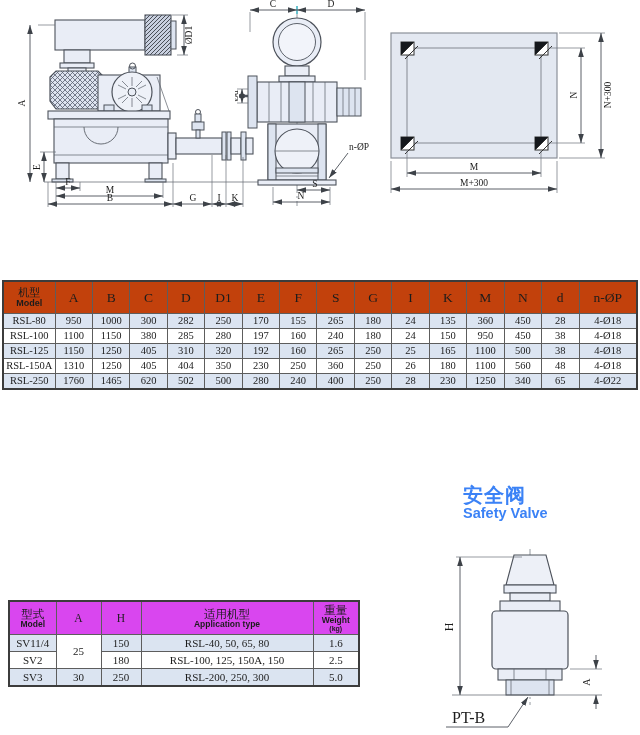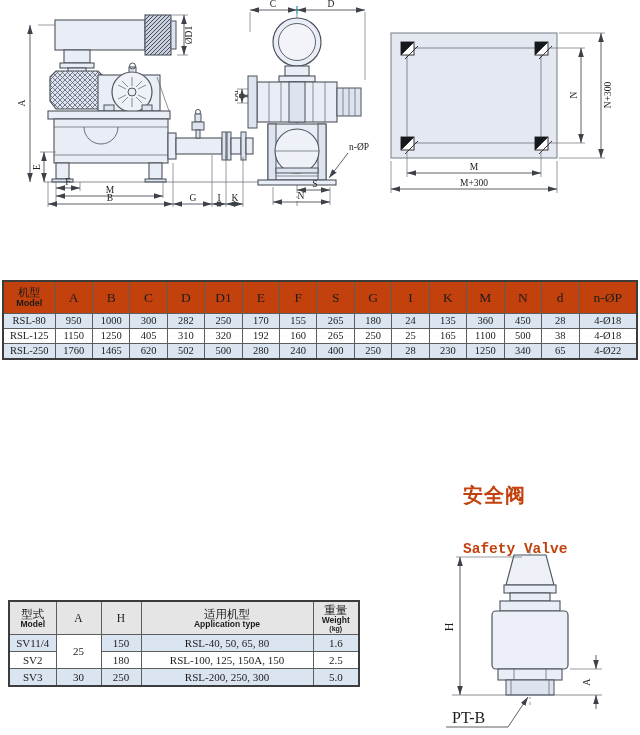--- a/index.html
+++ b/index.html
@@ -22,30 +22,30 @@
   .dim-table thead th{height:31px;font-size:13.5px;font-weight:normal;background:#c2410c;}
   .dim-table thead th.model-h{font-size:11px;line-height:1.05;}
   .dim-table thead th.model-h .en{font-family:"Liberation Sans",sans-serif;font-size:9px;font-weight:bold;display:block;}
   .dim-table tbody td{height:14px;font-size:10.5px;line-height:1;}
   .dim-table tbody tr:nth-child(odd){background:#dbe4f1;}
   .dim-table tbody tr:nth-child(even){background:#ffffff;}
 
   
   .valve-table{position:absolute;left:8px;top:600px;width:350px;border-collapse:collapse;table-layout:fixed;border:2px solid #3c3c3c;}
   .valve-table th,.valve-table td{border:1px solid #5d5d5d;text-align:center;vertical-align:middle;padding:0;}
-  .valve-table thead th{height:32px;font-size:11.5px;font-weight:normal;line-height:1.05;background:#e5e5e5;text-align:center;}
+  .valve-table thead th{height:32px;font-size:11.5px;font-weight:normal;line-height:1.05;background:#d946ef;text-align:center;}
   .valve-table thead th .en{font-family:"Liberation Sans",sans-serif;font-size:8.5px;font-weight:bold;display:block;}
   .valve-table thead th .unit{font-family:"Liberation Sans",sans-serif;font-size:7px;font-weight:bold;display:block;}
   .valve-table tbody td{height:16px;font-size:11px;line-height:1;}
   .valve-table tbody tr:nth-child(odd){background:#dbe4f1;}
   .valve-table tbody tr:nth-child(even){background:#ffffff;}
 
   .sv-title{position:absolute;left:463px;top:484px;line-height:1.1;}
   .sv-title .zh{font-size:20px;font-weight:bold;letter-spacing:1px;}
-  .sv-title .en{font-family:Liberation Mono, monospace;font-size:14.5px;font-weight:bold;margin-top:36px;}
+  .sv-title .en{font-family:Liberation Sans, sans-serif;font-size:14.5px;font-weight:bold;}
 
   .abs{position:absolute;}
 </style>
 </head>
 <body>
 
 <svg aria-hidden="true" style="position:absolute;width:0;height:0">
   <defs>
     <marker id="mE" markerWidth="10" markerHeight="7" refX="9" refY="3" orient="auto" markerUnits="userSpaceOnUse">
       <path d="M0,0.2 L9,3 L0,5.8 z" fill="#3d4248"></path>
@@ -311,35 +311,71 @@
         <td>265</td>
         <td>180</td>
         <td>24</td>
         <td>135</td>
         <td>360</td>
         <td>450</td>
         <td>28</td>
         <td>4-Ø18</td>
       </tr>
       <tr>
+        <td>RSL-100</td>
+        <td>1100</td>
+        <td>1150</td>
+        <td>380</td>
+        <td>285</td>
+        <td>280</td>
+        <td>197</td>
+        <td>160</td>
+        <td>240</td>
+        <td>180</td>
+        <td>24</td>
+        <td>150</td>
+        <td>950</td>
+        <td>450</td>
+        <td>38</td>
+        <td>4-Ø18</td>
+      </tr>
+      <tr>
         <td>RSL-125</td>
         <td>1150</td>
         <td>1250</td>
         <td>405</td>
         <td>310</td>
         <td>320</td>
         <td>192</td>
         <td>160</td>
         <td>265</td>
         <td>250</td>
         <td>25</td>
         <td>165</td>
         <td>1100</td>
         <td>500</td>
         <td>38</td>
+        <td>4-Ø18</td>
+      </tr>
+      <tr>
+        <td>RSL-150A</td>
+        <td>1310</td>
+        <td>1250</td>
+        <td>405</td>
+        <td>404</td>
+        <td>350</td>
+        <td>230</td>
+        <td>250</td>
+        <td>360</td>
+        <td>250</td>
+        <td>26</td>
+        <td>180</td>
+        <td>1100</td>
+        <td>560</td>
+        <td>48</td>
         <td>4-Ø18</td>
       </tr>
       <tr>
         <td>RSL-250</td>
         <td>1760</td>
         <td>1465</td>
         <td>620</td>
         <td>502</td>
         <td>500</td>
         <td>280</td>
@@ -349,21 +385,21 @@
         <td>28</td>
         <td>230</td>
         <td>1250</td>
         <td>340</td>
         <td>65</td>
         <td>4-Ø22</td>
       </tr>
     </tbody>
 </table>
 
-<div class="sv-title" style="color:#c2410c">
+<div class="sv-title" style="color:#3b82f6">
   <div class="zh">安全阀</div>
   <div class="en">Safety Valve</div>
 </div>
 
 <table class="valve-table">
   <colgroup>
     <col style="width:47px">
       <col style="width:45px">
       <col style="width:40px">
       <col style="width:172px">

